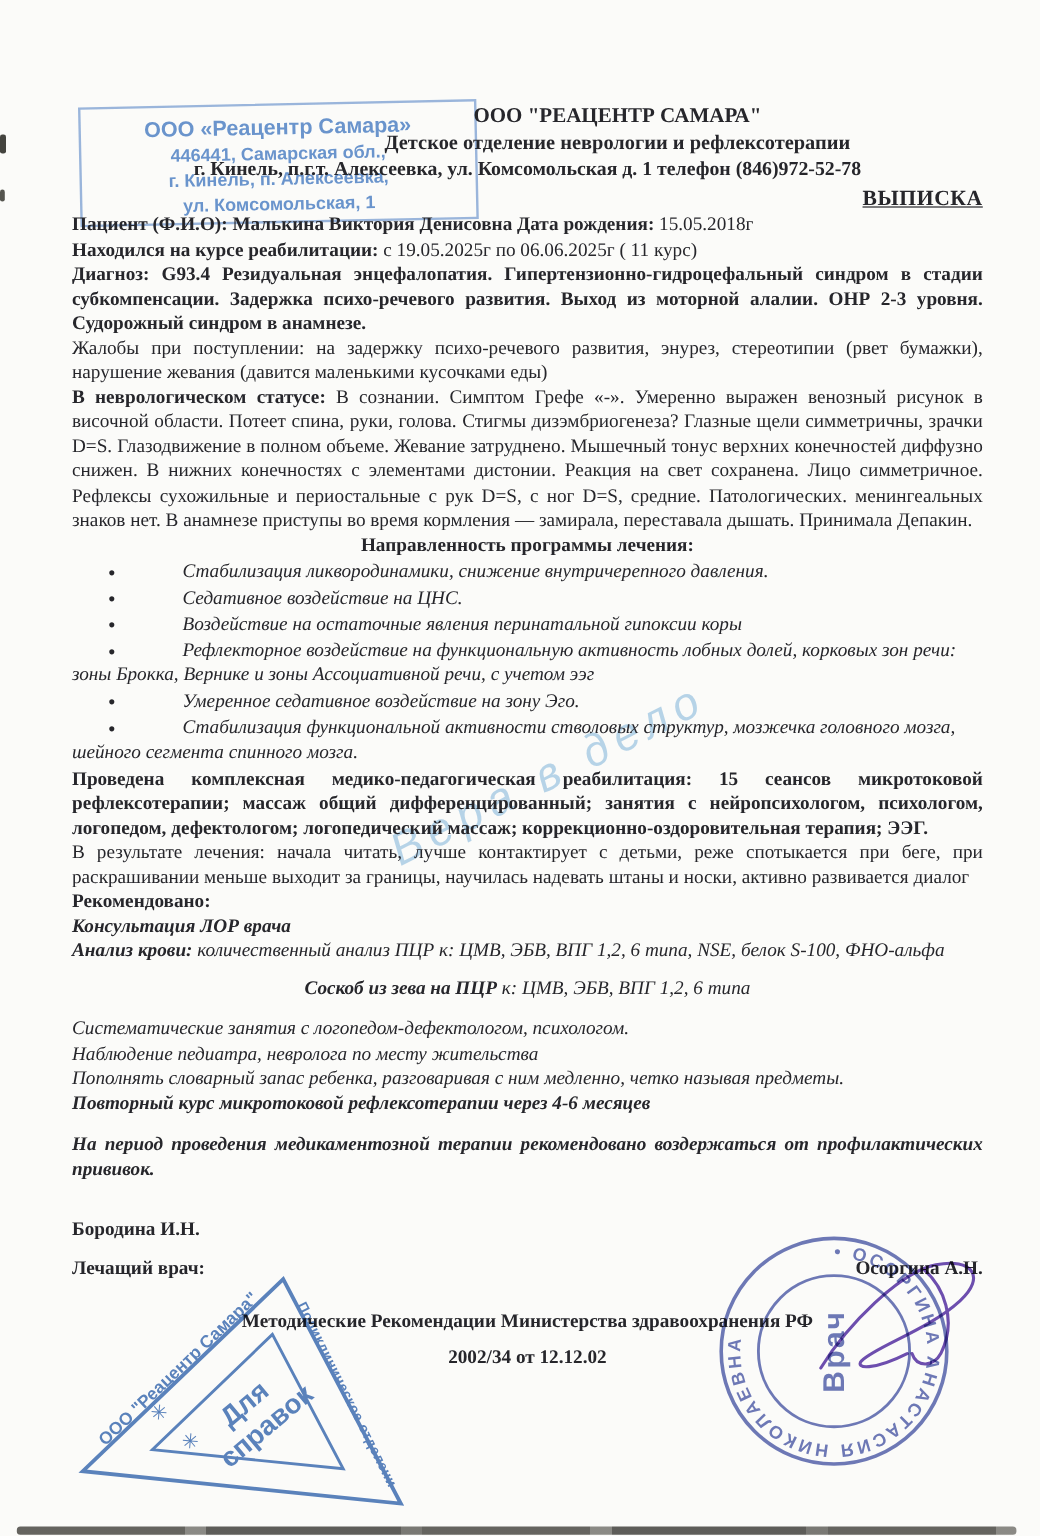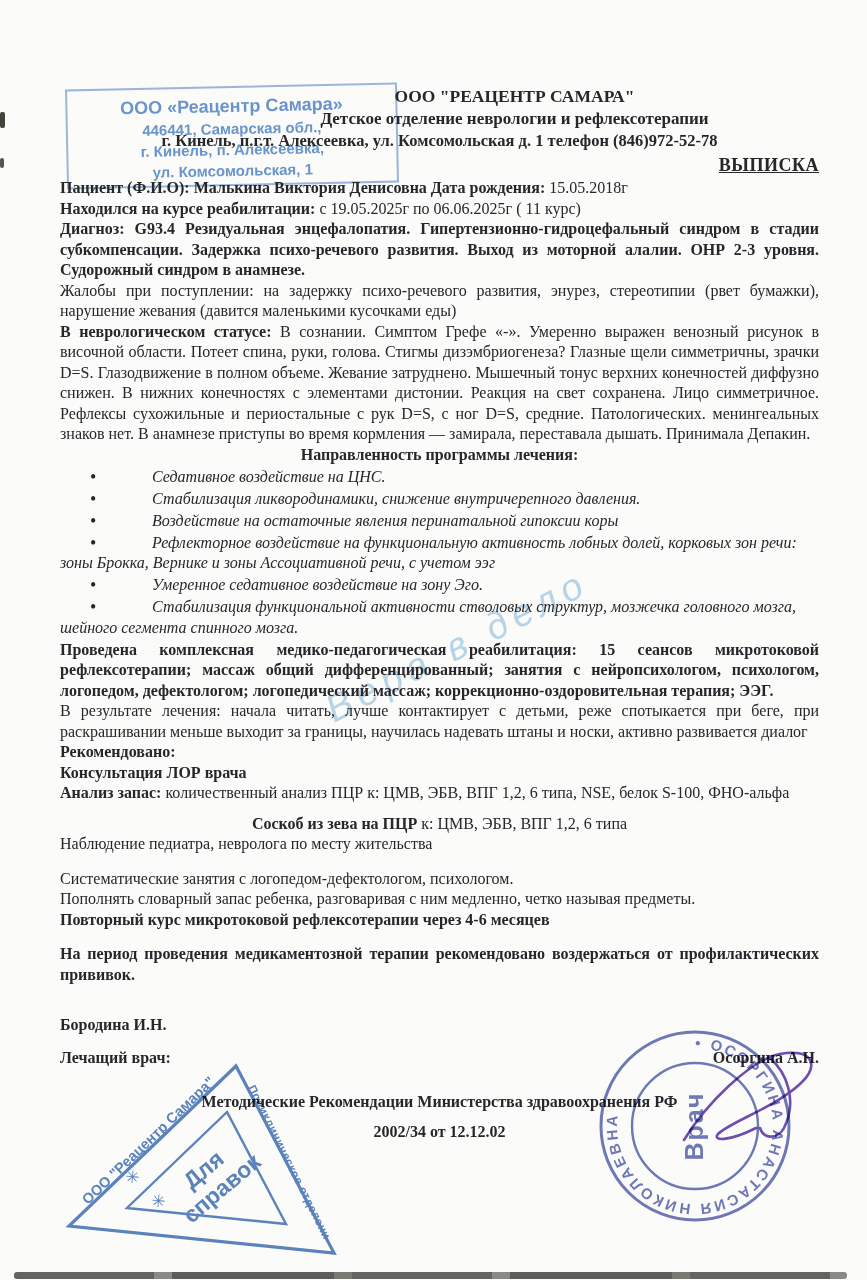--- a/index.html
+++ b/index.html
@@ -27,21 +27,21 @@
   .stamp-box .l2{font-size:15px;line-height:21px;}
   
   .doc{position:absolute;left:60px;top:84px;width:759px;font-size:16px;line-height:20.5px;}
   .doc p{margin:0;text-align:justify;}
   .hdr{text-align:center;font-weight:bold;}
   .hdr .h1{padding-left:150px;font-size:17.5px;line-height:24px;text-align:center;}
   .hdr .h2{padding-left:150px;font-size:17px;line-height:22px;text-align:center;}
   .hdr .h3{font-size:16.5px;line-height:22px;text-align:center;}
   .doc-title{text-align:right;font-weight:bold;font-size:18px;line-height:26px;text-decoration:underline;letter-spacing:.5px;}
   .b{font-weight:bold;}
-  .i{}
+  .i{font-style:italic;}
   .center{text-align:center !important;}
   .mt10{margin-top:10px !important;}
   .mt14{margin-top:14px !important;}
   .bullet-item{position:relative;text-indent:92px;font-style:italic;margin:1.5px 0;text-align:left;}
   .bullet-item::before{content:"\2022";position:absolute;left:30px;top:0;text-indent:0;font-style:normal;font-size:18px;}
   .sig-row{display:flex;justify-content:space-between;font-weight:bold;}
   .sig-row.first{margin-top:30px;}
   .sig-row.second{margin-top:12px;}
   .footer-line{font-weight:bold;text-align:center !important;}
   .footer-line.f1{margin-top:24px;}
@@ -106,48 +106,48 @@
 
     <p>Жалобы при поступлении: на задержку психо-речевого развития, энурез, стереотипии (рвет бумажки), нарушение жевания (давится маленькими кусочками еды)</p>
 
     <p>
       <span class="b">В неврологическом статусе:</span>
       <span>В сознании. Симптом Грефе «-». Умеренно выражен венозный рисунок в височной области. Потеет спина, руки, голова. Стигмы дизэмбриогенеза?  Глазные щели симметричны, зрачки D=S. Глазодвижение в полном объеме. Жевание затруднено. Мышечный тонус верхних конечностей диффузно снижен. В нижних конечностях с элементами дистонии. Реакция на свет сохранена. Лицо симметричное.  Рефлексы сухожильные и периостальные с рук D=S, с ног D=S, средние.  Патологических. менингеальных знаков нет. В анамнезе приступы во время кормления — замирала, переставала дышать. Принимала Депакин.</span>
     </p>
 
     <p class="b center">Направленность программы лечения:</p>
 
+    <div class="bullet-item">Стабилизация  ликвородинамики, снижение внутричерепного давления.</div>
     <div class="bullet-item">Седативное воздействие на  ЦНС.</div>
-    <div class="bullet-item">Стабилизация  ликвородинамики, снижение внутричерепного давления.</div>
     <div class="bullet-item">Воздействие на остаточные явления перинатальной гипоксии коры</div>
     <div class="bullet-item">Рефлекторное воздействие на  функциональную  активность лобных долей, корковых зон речи: зоны Брокка,  Вернике и зоны Ассоциативной речи, с учетом ээг</div>
     <div class="bullet-item">Умеренное седативное воздействие на зону Эго.</div>
     <div class="bullet-item">Стабилизация функциональной активности стволовых структур,  мозжечка головного мозга, шейного сегмента спинного мозга.</div>
 
     <p class="b">Проведена комплексная медико-педагогическая реабилитация: 15 сеансов микротоковой рефлексотерапии; массаж общий дифференцированный; занятия с  нейропсихологом, психологом, логопедом, дефектологом; логопедический массаж; коррекционно-оздоровительная терапия; ЭЭГ.</p>
 
     <p>В результате лечения: начала читать, лучше контактирует с детьми, реже спотыкается при беге, при раскрашивании меньше выходит за границы, научилась надевать штаны и носки, активно развивается диалог</p>
 
     <p class="b" style="text-align:left;">Рекомендовано:</p>
 
     <p class="b i" style="text-align:left;">Консультация ЛОР врача</p>
 
     <p class="i" style="text-align:left;">
-      <span class="b">Анализ запас:</span>
+      <span class="b">Анализ крови:</span>
       <span>количественный анализ ПЦР к: ЦМВ,   ЭБВ,  ВПГ 1,2, 6 типа, NSE, белок  S-100, ФНО-альфа</span>
     </p>
 
     <p class="i mt10" style="text-align:center;">
       <span class="b">Соскоб из зева на ПЦР</span>
       <span>к: ЦМВ,   ЭБВ,  ВПГ 1,2, 6 типа</span>
     </p>
 
+    <p class="i mt14" style="text-align:left;">Систематические занятия с логопедом-дефектологом, психологом.</p>
+
     <p class="i" style="text-align:left;">Наблюдение педиатра, невролога по месту жительства</p>
-
-    <p class="i mt14" style="text-align:left;">Систематические занятия с логопедом-дефектологом, психологом.</p>
     <p class="i" style="text-align:left;">Пополнять словарный запас ребенка, разговаривая с ним медленно, четко называя предметы.</p>
     <p class="b i" style="text-align:left;">Повторный курс  микротоковой  рефлексотерапии  через 4-6 месяцев</p>
 
     <p class="b i mt14">На  период  проведения  медикаментозной  терапии  рекомендовано  воздержаться  от профилактических прививок.</p>
 
     <div class="sig-row first">
       <span>Бородина И.Н.</span>
     </div>
     <div class="sig-row second">
       <span>Лечащий врач:</span>

